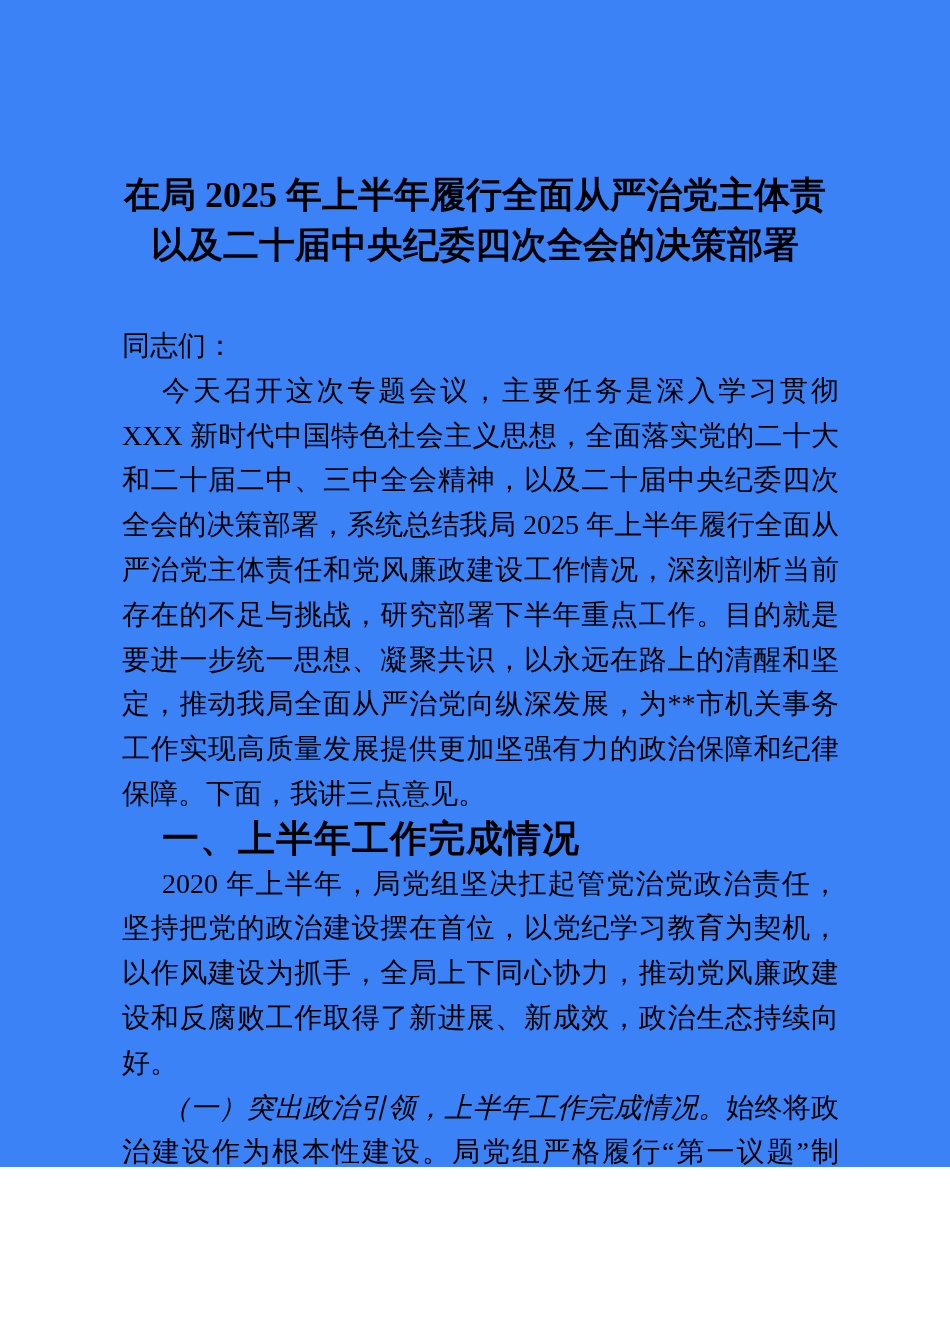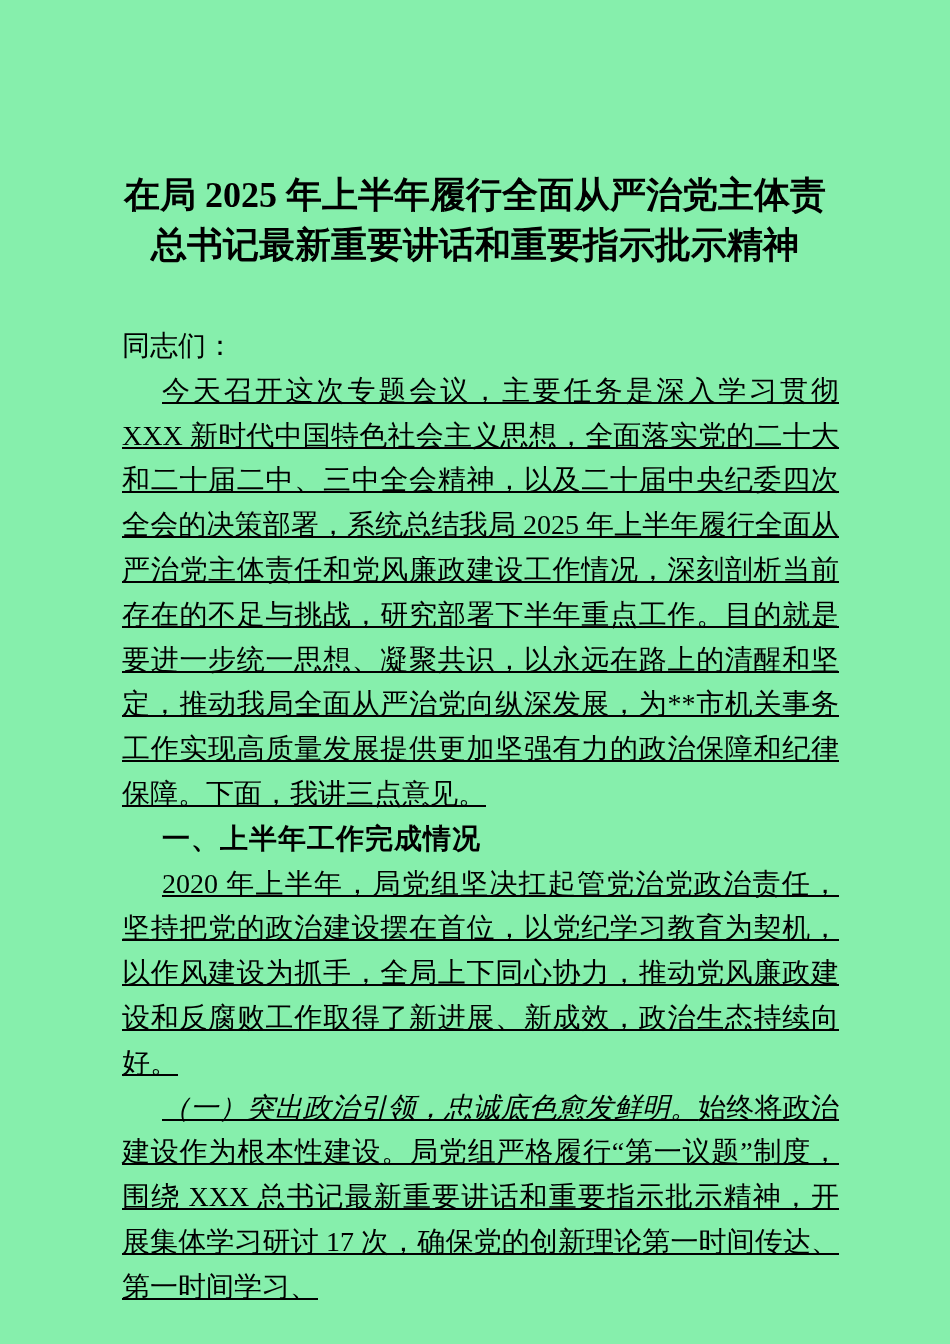--- a/index.html
+++ b/index.html
@@ -3,22 +3,22 @@
 <meta charset="utf-8">
 <style>
   html, body {
     margin: 0;
     padding: 0;
     background: #ffffff;
   }
   .page {
     position: relative;
     width: 950px;
-    height: 1344px;
-    background: #86efac;
+    height: 1167px;
+    background: #3b82f6;
     color: #000000;
     overflow: hidden;
     font-family: "Liberation Serif", "DejaVu Serif", serif;
   }
   .doc-title {
     margin: 0;
     padding-top: 170px;
     text-align: center;
     font-size: 36px;
     line-height: 50px;
@@ -35,55 +35,54 @@
     line-height: 44.8px;
     text-align: justify;
     color: #000000;
   }
   .para {
     margin: 0;
     padding: 0;
   }
   .indent {
     text-indent: 40px;
-    text-decoration: underline;
   }
   .salutation {
     text-indent: 0;
   }
   .section-heading {
     margin: 0;
     padding: 0;
-    font-size: 28px;
+    font-size: 37px;
     line-height: 44.8px;
     font-weight: bold;
     text-indent: 40px;
     font-family: "Liberation Sans", "DejaVu Sans", sans-serif;
     letter-spacing: 1px;
   }
   .sub-lead {
     font-style: italic;
   }
 </style>
 </head>
 <body>
 
 <div class="page">
 
   <h1 class="doc-title">
     <span class="title-line">在局 2025 年上半年履行全面从严治党主体责</span>
-    <span class="title-line">总书记最新重要讲话和重要指示批示精神</span>
+    <span class="title-line">以及二十届中央纪委四次全会的决策部署</span>
   </h1>
 
   <div class="doc-body">
 
     <p class="para salutation">同志们：</p>
 
     <p class="para indent">今天召开这次专题会议，主要任务是深入学习贯彻 XXX 新时代中国特色社会主义思想，全面落实党的二十大和二十届二中、三中全会精神，以及二十届中央纪委四次全会的决策部署，系统总结我局 2025 年上半年履行全面从严治党主体责任和党风廉政建设工作情况，深刻剖析当前存在的不足与挑战，研究部署下半年重点工作。目的就是要进一步统一思想、凝聚共识，以永远在路上的清醒和坚定，推动我局全面从严治党向纵深发展，为**市机关事务工作实现高质量发展提供更加坚强有力的政治保障和纪律保障。下面，我讲三点意见。</p>
 
     <h2 class="section-heading">一、上半年工作完成情况</h2>
 
     <p class="para indent">2020 年上半年，局党组坚决扛起管党治党政治责任，坚持把党的政治建设摆在首位，以党纪学习教育为契机，以作风建设为抓手，全局上下同心协力，推动党风廉政建设和反腐败工作取得了新进展、新成效，政治生态持续向好。</p>
 
-    <p class="para indent"><span class="sub-lead">（一）突出政治引领，忠诚底色愈发鲜明。</span><span>始终将政治建设作为根本性建设。局党组严格履行“第一议题”制度，围绕 XXX 总书记最新重要讲话和重要指示批示精神，开展集体学习研讨 17 次，确保党的创新理论第一时间传达、第一时间学习、</span></p>
+    <p class="para indent"><span class="sub-lead">（一）突出政治引领，上半年工作完成情况。</span><span>始终将政治建设作为根本性建设。局党组严格履行“第一议题”制度，围绕 XXX 总书记最新重要讲话和重要指示批示精神，开展集体学习研讨 17 次，确保党的创新理论第一时间传达、第一时间学习、</span></p>
 
   </div>
 </div>
 
 </body></html>

